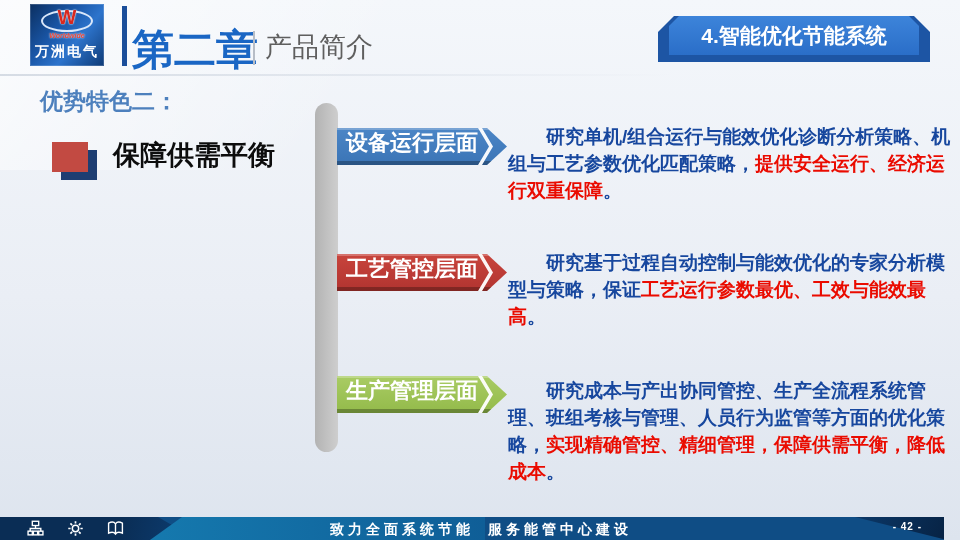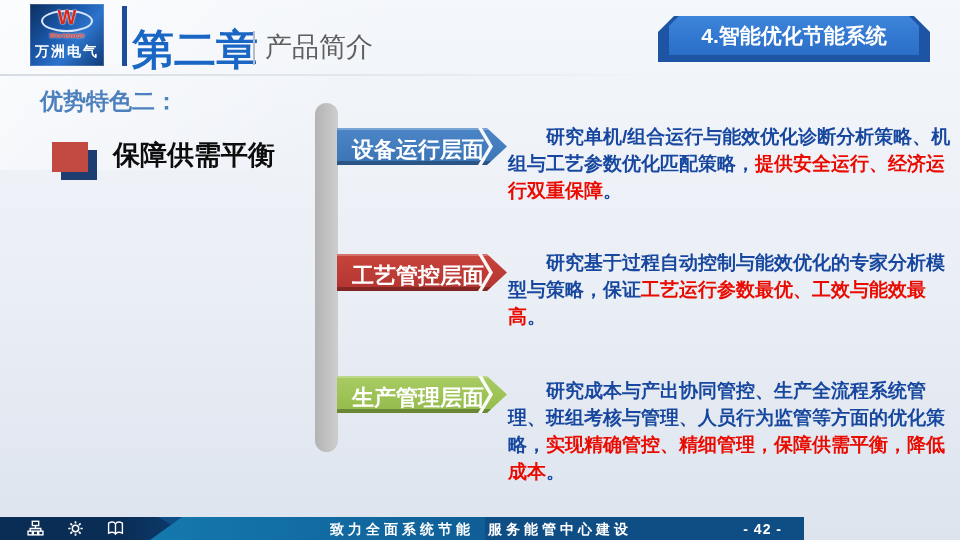--- a/index.html
+++ b/index.html
@@ -46,54 +46,54 @@
   .green-box{left:30px;top:196px;width:288px;height:200px;box-sizing:border-box;
     border:2px solid #82b43d;background:linear-gradient(155deg,#f5fae6 0%,#e3f1c6 100%);
     box-shadow:-7px 7px 6px rgba(70,70,70,.5);padding:6px 9px;}
   .green-box p{margin:0;text-indent:2em;font-size:16px;font-weight:bold;color:#2f9a28;
     line-height:1.52;}
 
   
   .vbar{left:315px;top:103px;width:23px;height:349px;border-radius:12px;
     background:linear-gradient(90deg,#b3b3b3,#cecece);}
   .arrow{position:absolute;left:337px;width:170px;height:37px;display:flex;
-    align-items:flex-end;padding-left:15px;box-sizing:border-box;color:#fff;
+    align-items:flex-start;padding-left:9px;box-sizing:border-box;color:#fff;
     font-size:22px;font-weight:bold;white-space:nowrap;
     clip-path:polygon(0 0,calc(100% - 20px) 0,100% 50%,calc(100% - 20px) 100%,0 100%);
     box-shadow:inset 0 2px 0 rgba(255,255,255,.25),inset 0 -4px 0 rgba(0,0,0,.28);}
   .arrow::before{content:"";position:absolute;right:12px;top:0;bottom:0;width:17px;
     background:rgba(255,255,255,.95);
     clip-path:polygon(0 0,4px 0,15px 50%,4px 100%,0 100%,11px 50%);}
   .arrow-1{top:128px;background:linear-gradient(180deg,#4c86c6,#3a74b6);}
   .arrow-2{top:254px;background:linear-gradient(180deg,#c8443c,#b23430);}
   .arrow-3{top:376px;background:linear-gradient(180deg,#a9cc64,#93ba4a);}
 
   
   .desc{position:absolute;left:508px;width:448px;font-size:19px;font-weight:bold;
     line-height:1.42;}
   .desc p{margin:0;text-indent:2em;}
   .tb{color:#17479e}
   .tr{color:#ea0b00}
   .desc-1{top:124px}.desc-2{top:250px}.desc-3{top:378px}
 
   
-  .footer{left:0;bottom:0;width:804px;height:23px;background:#0f4d85;overflow:hidden;}
+  .footer{left:0;bottom:0;width:944px;height:23px;background:#0f4d85;overflow:hidden;}
   .fb-seg{position:absolute;top:0;bottom:0;}
   .fb-left{left:0;width:200px;background:linear-gradient(100deg,#0a2d55 60%,#0d4076);
     clip-path:polygon(0 0,158px 0,198px 100%,0 100%);}
   .fb-mid{left:150px;width:335px;background:linear-gradient(90deg,#1579ae,#0f5e97);
     clip-path:polygon(32px 0,100% 0,100% 100%,0 100%);}
   .fb-right{left:855px;width:105px;background:linear-gradient(120deg,#0b3868,#061f3e);
     clip-path:polygon(0 0,105px 0,105px 100%,92px 100%);}
   .fb-ic{position:absolute;top:3px;width:17px;height:17px;z-index:3;}
   .fb-ic1{left:27px}.fb-ic2{left:67px}.fb-ic3{left:107px}
   .slogan{position:absolute;top:4px;color:#fff;font-size:14px;font-weight:bold;
     letter-spacing:4px;z-index:3;white-space:nowrap;}
   .slogan-1{left:330px}.slogan-2{left:488px}
-  .page-num{position:absolute;top:4px;right:22px;color:#fff;font-size:14px;
+  .page-num{position:absolute;top:4px;right:22px;color:#fff;font-size:10px;
     font-weight:bold;z-index:3;letter-spacing:1px;margin-left:16px;}
 </style>
 </head>
 <body>
 
 <div class="slide">
   <div class="abs deco-tl"></div>
   <div class="abs deco-hd"></div>
 
   <div class="abs logo">

